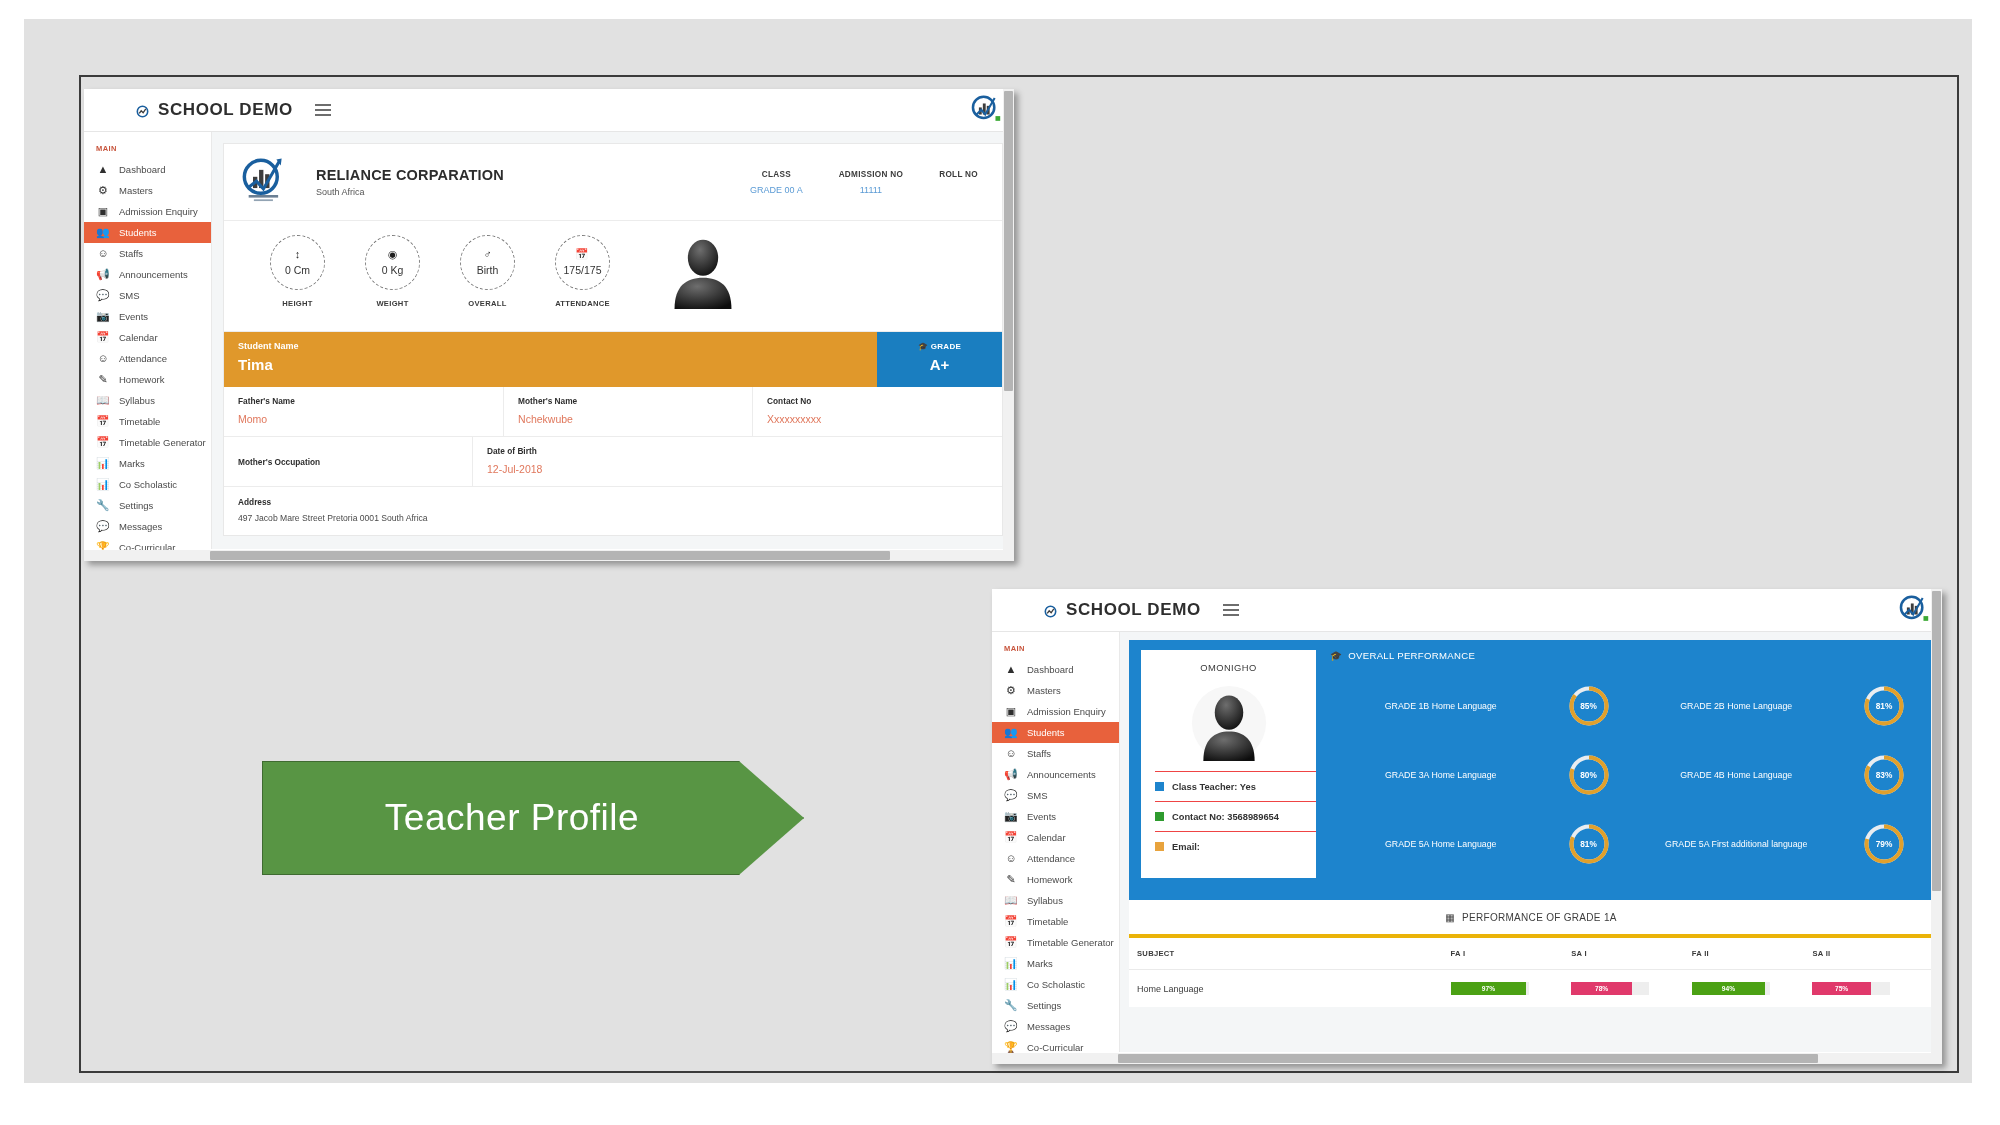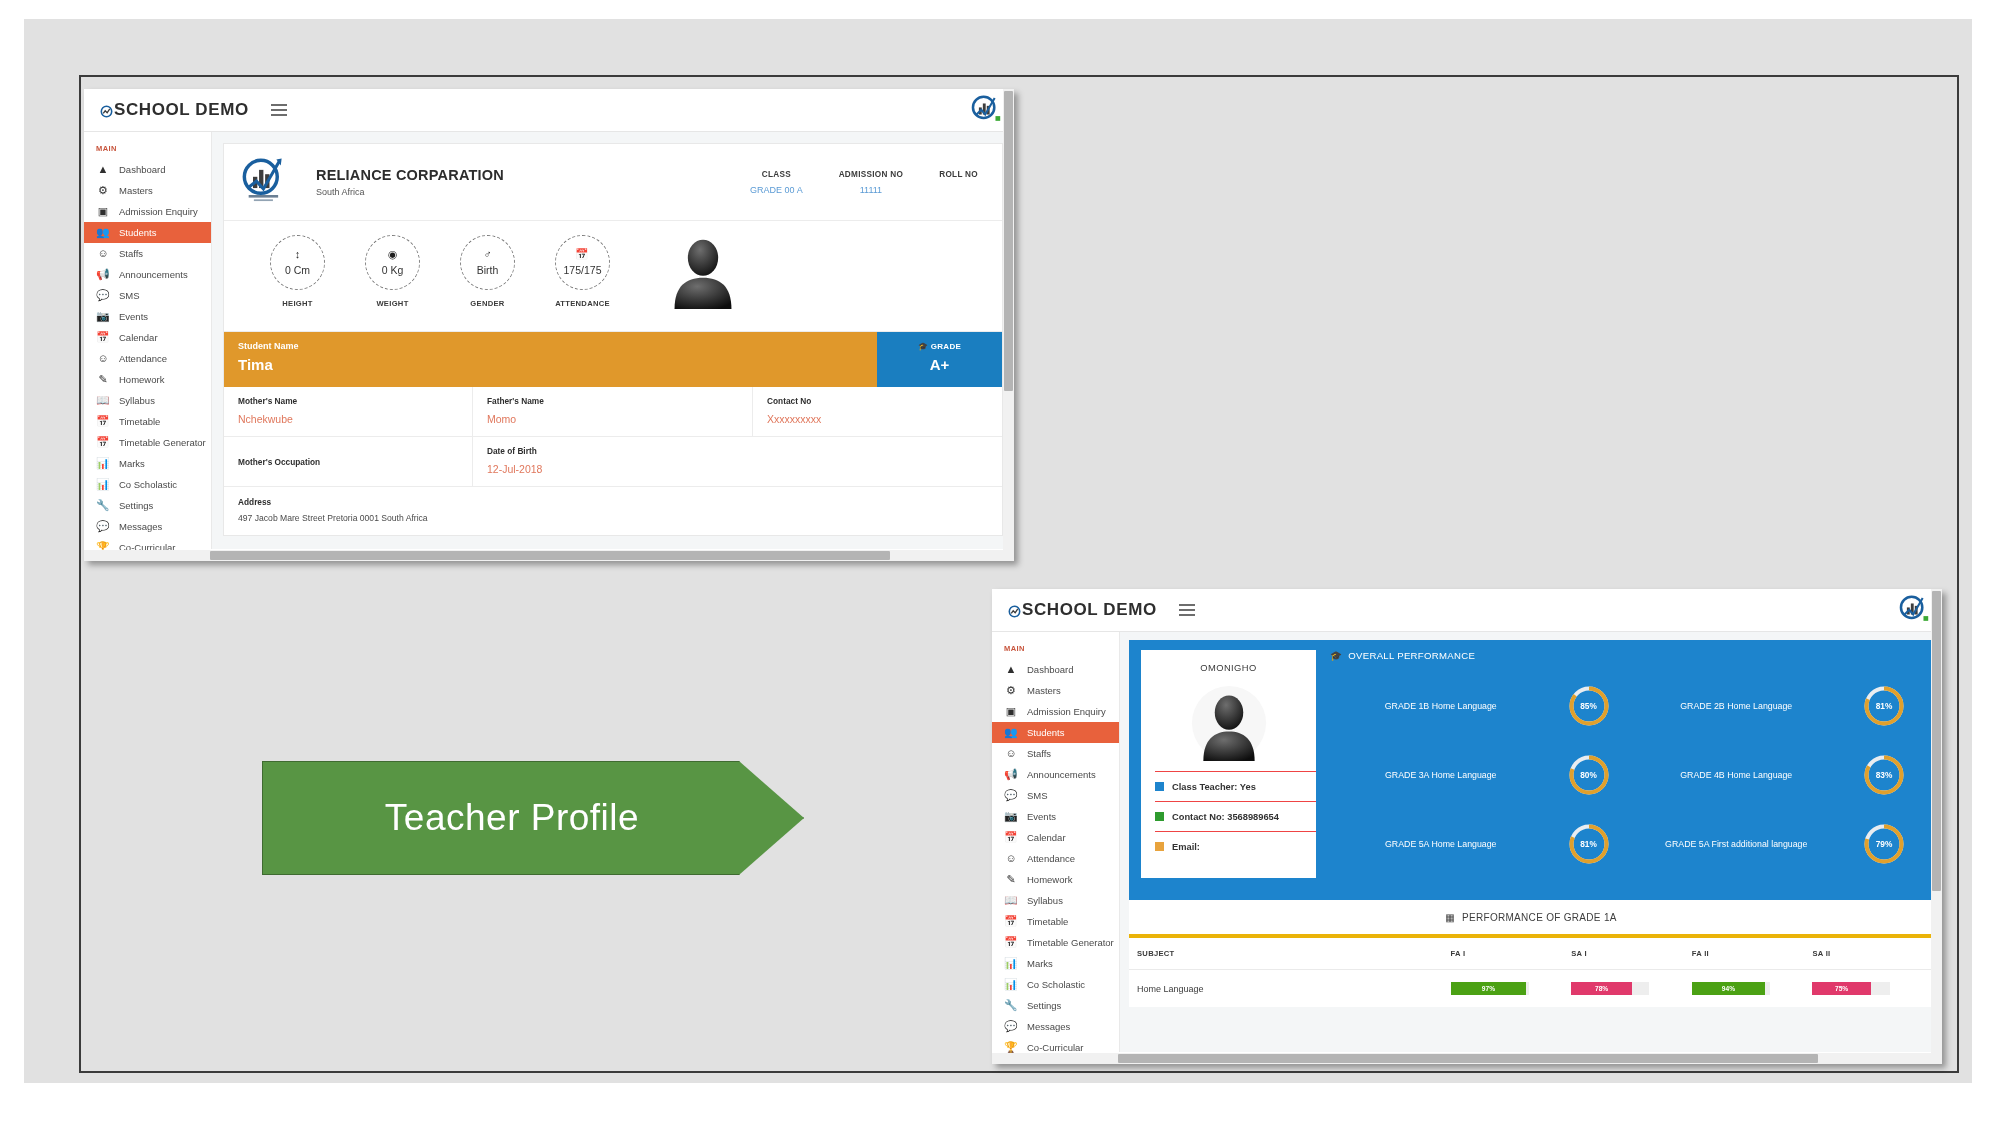--- a/index.html
+++ b/index.html
@@ -24,21 +24,21 @@
     position:absolute;right:0;top:0;width:11px;bottom:0;background:#f1f1f1;
   }
   .app-window .scroll-v .thumb{position:absolute;left:1px;width:9px;background:#b4b4b4;border-radius:1px;}
   .app-window .scroll-h{
     position:absolute;left:0;right:0;bottom:0;height:11px;background:#f1f1f1;
   }
   .app-window .scroll-h .thumb{position:absolute;top:1px;height:9px;background:#b4b4b4;border-radius:1px;}
 
   
   .topbar{position:relative;height:42px;background:#fff;border-bottom:1px solid #e6e6e6;display:flex;align-items:center;}
-  .brand{display:flex;align-items:center;gap:1px;padding-left:16px;}
+  .brand{display:flex;align-items:center;gap:9px;padding-left:16px;margin-left:36px;}
   .brand .mini-logo{width:13px;height:13px;position:relative;}
   .brand .brand-text{font-size:17px;font-weight:600;letter-spacing:.6px;color:#2e2e2e;}
   .hamburger{margin-left:22px;display:flex;flex-direction:column;gap:3px;cursor:pointer;}
   .hamburger span{display:block;width:16px;height:2px;background:#6d6d6d;}
   .topbar-logo{position:absolute;right:12px;top:5px;width:32px;height:30px;}
 
   
   .win-body{display:flex;align-items:stretch;}
   .sidebar{width:127px;background:#fff;border-right:1px solid #e9e9e9;padding-top:8px;flex:0 0 auto;}
   .side-head{font-size:7.5px;color:#c8553d;font-weight:700;letter-spacing:.4px;padding:4px 0 6px 12px;}
@@ -285,21 +285,21 @@
                 <span class="ci">◉</span>
                 <span class="cv">0 Kg</span>
               </div>
               <div class="cap">WEIGHT</div>
             </div>
             <div class="stat">
               <div class="circle">
                 <span class="ci">♂</span>
                 <span class="cv">Birth</span>
               </div>
-              <div class="cap">GENDER</div>
+              <div class="cap">OVERALL</div>
             </div>
             <div class="stat">
               <div class="circle">
                 <span class="ci">📅</span>
                 <span class="cv">175/175</span>
               </div>
               <div class="cap">ATTENDANCE</div>
             </div>
             <div class="avatar-wrap">
               <svg viewBox="0 0 80 78" width="78" height="74">
@@ -323,27 +323,27 @@
             <div class="nb-right">
               <div class="k">
                 <span>🎓</span>
                 <span>GRADE</span>
               </div>
               <div class="v">A+</div>
             </div>
           </div>
 
           <div class="info-grid">
+            <div class="info-cell vsep" style="width:36%">
+              <div class="k">Father's Name</div>
+              <div class="v">Momo</div>
+            </div>
             <div class="info-cell vsep" style="width:32%">
               <div class="k">Mother's Name</div>
               <div class="v">Nchekwube</div>
-            </div>
-            <div class="info-cell vsep" style="width:36%">
-              <div class="k">Father's Name</div>
-              <div class="v">Momo</div>
             </div>
             <div class="info-cell" style="width:32%">
               <div class="k">Contact No</div>
               <div class="v">Xxxxxxxxxx</div>
             </div>
           </div>
 
           <div class="info-grid">
             <div class="info-cell vsep" style="width:32%;padding-top:20px;">
               <div class="k">Mother's Occupation</div>

